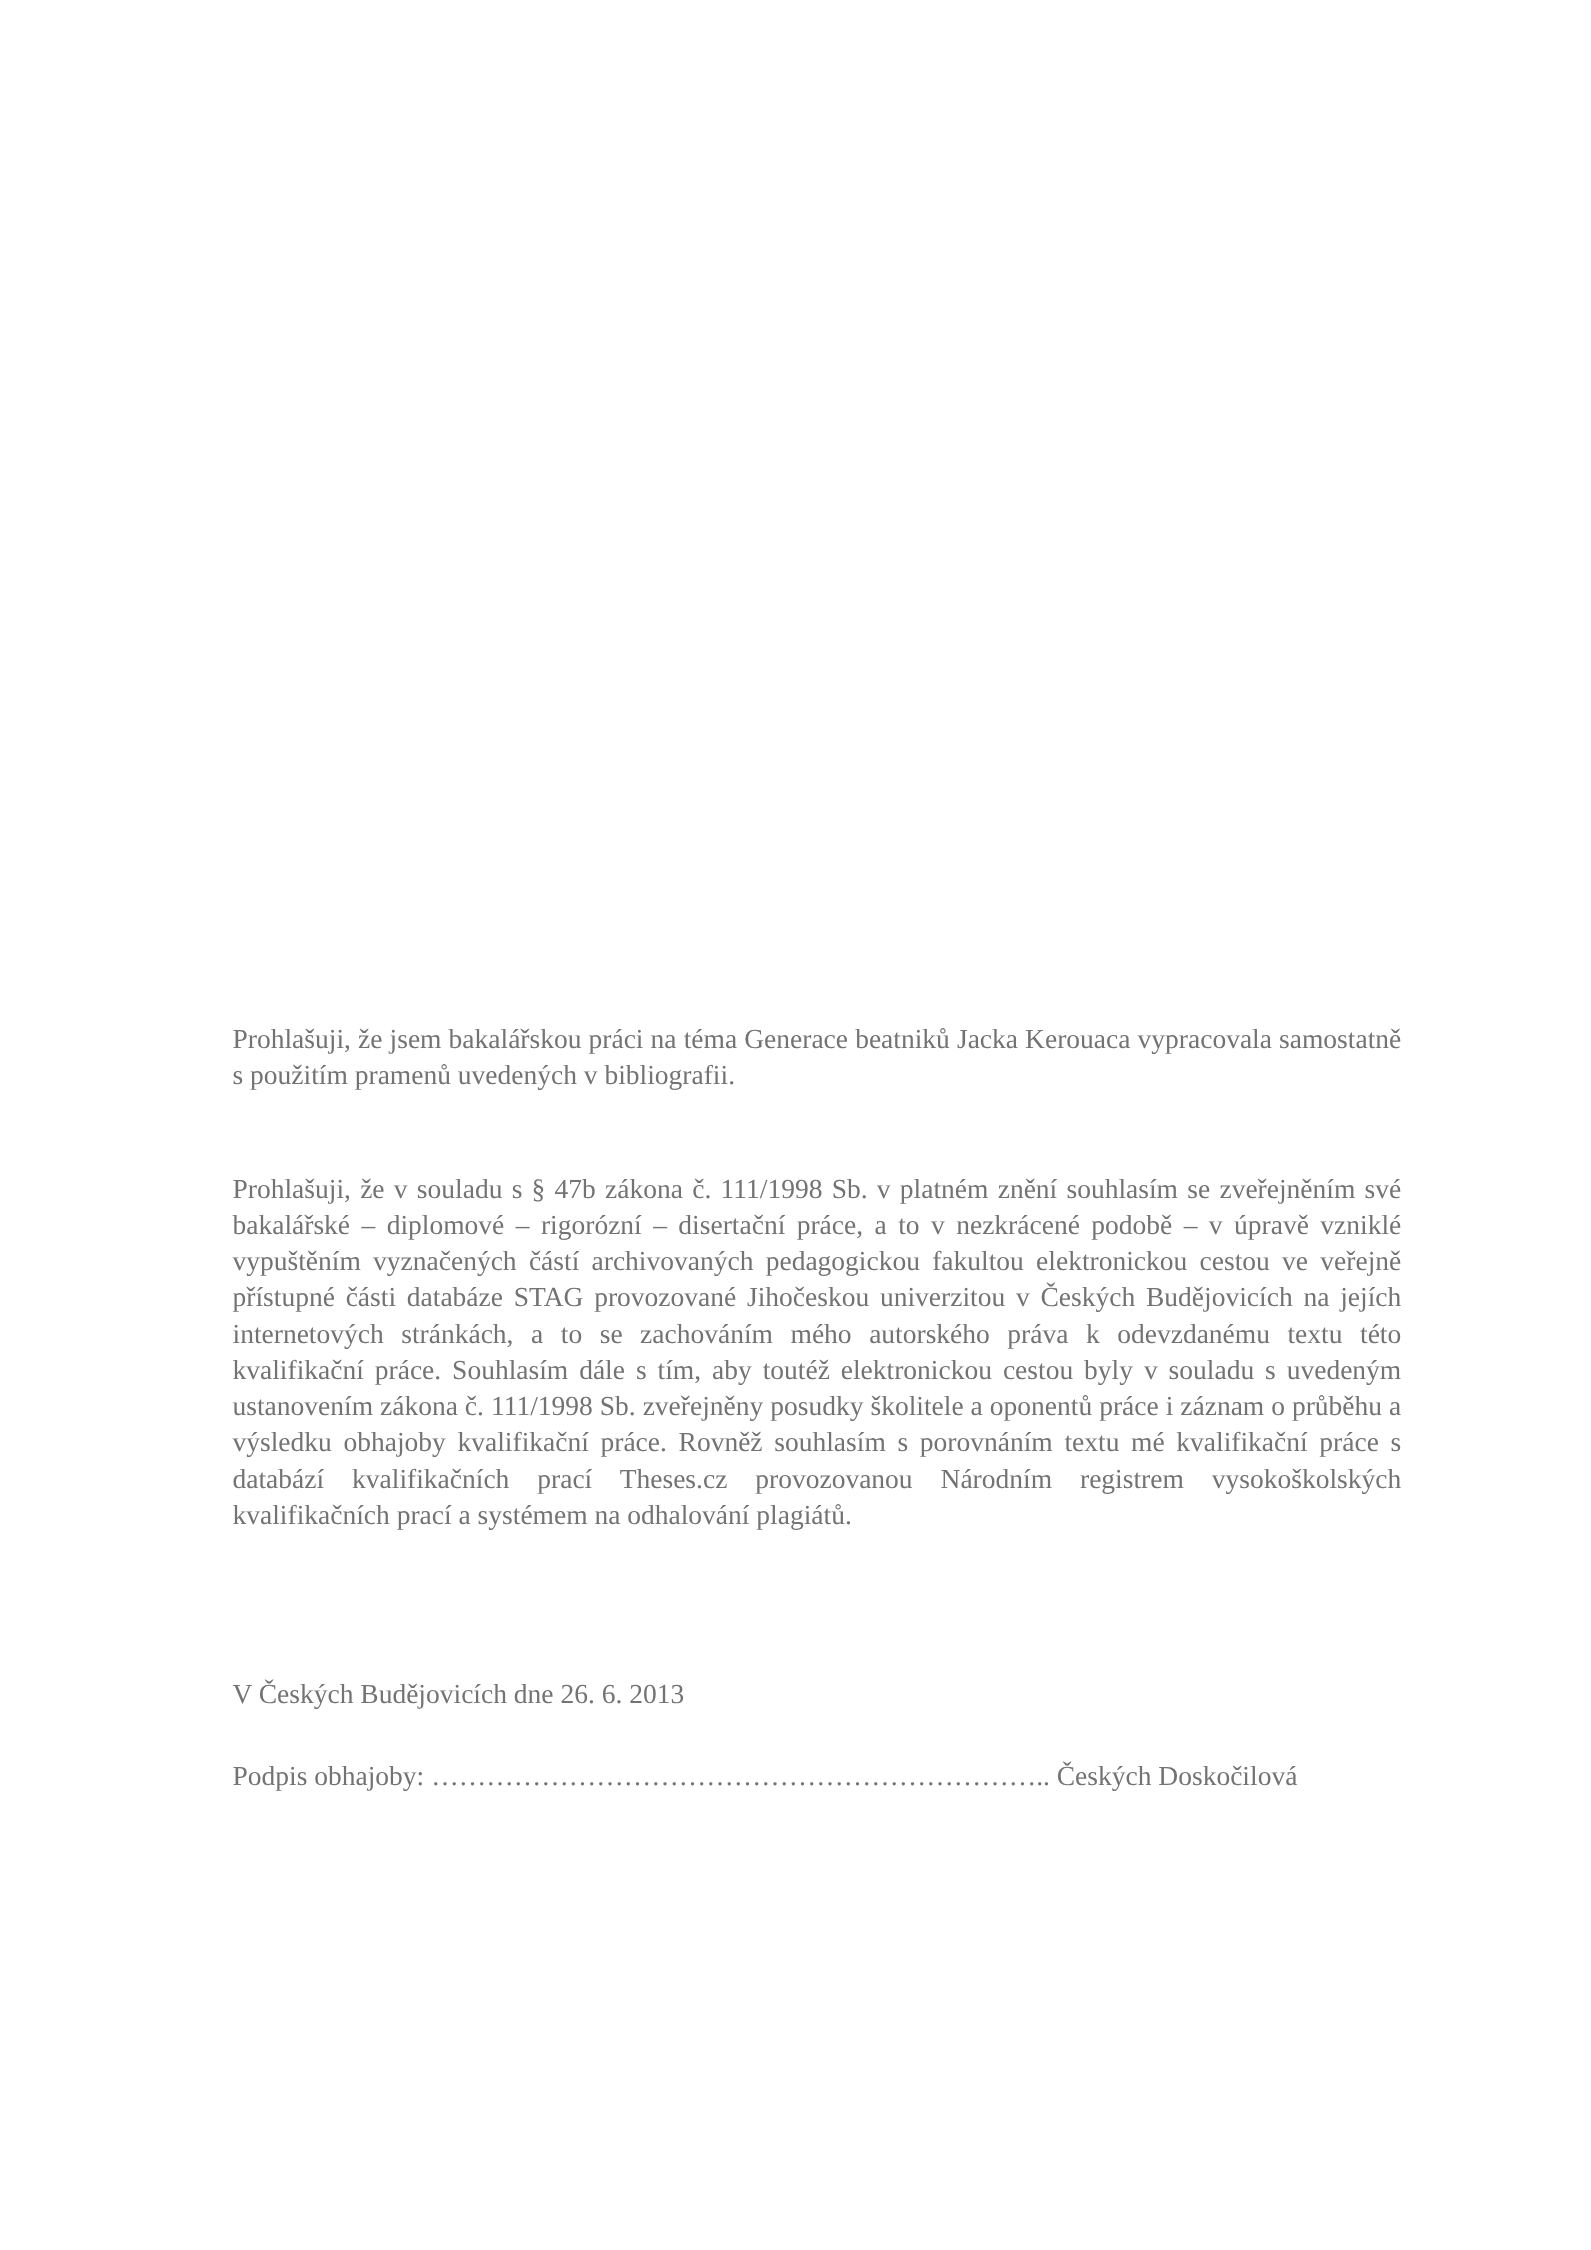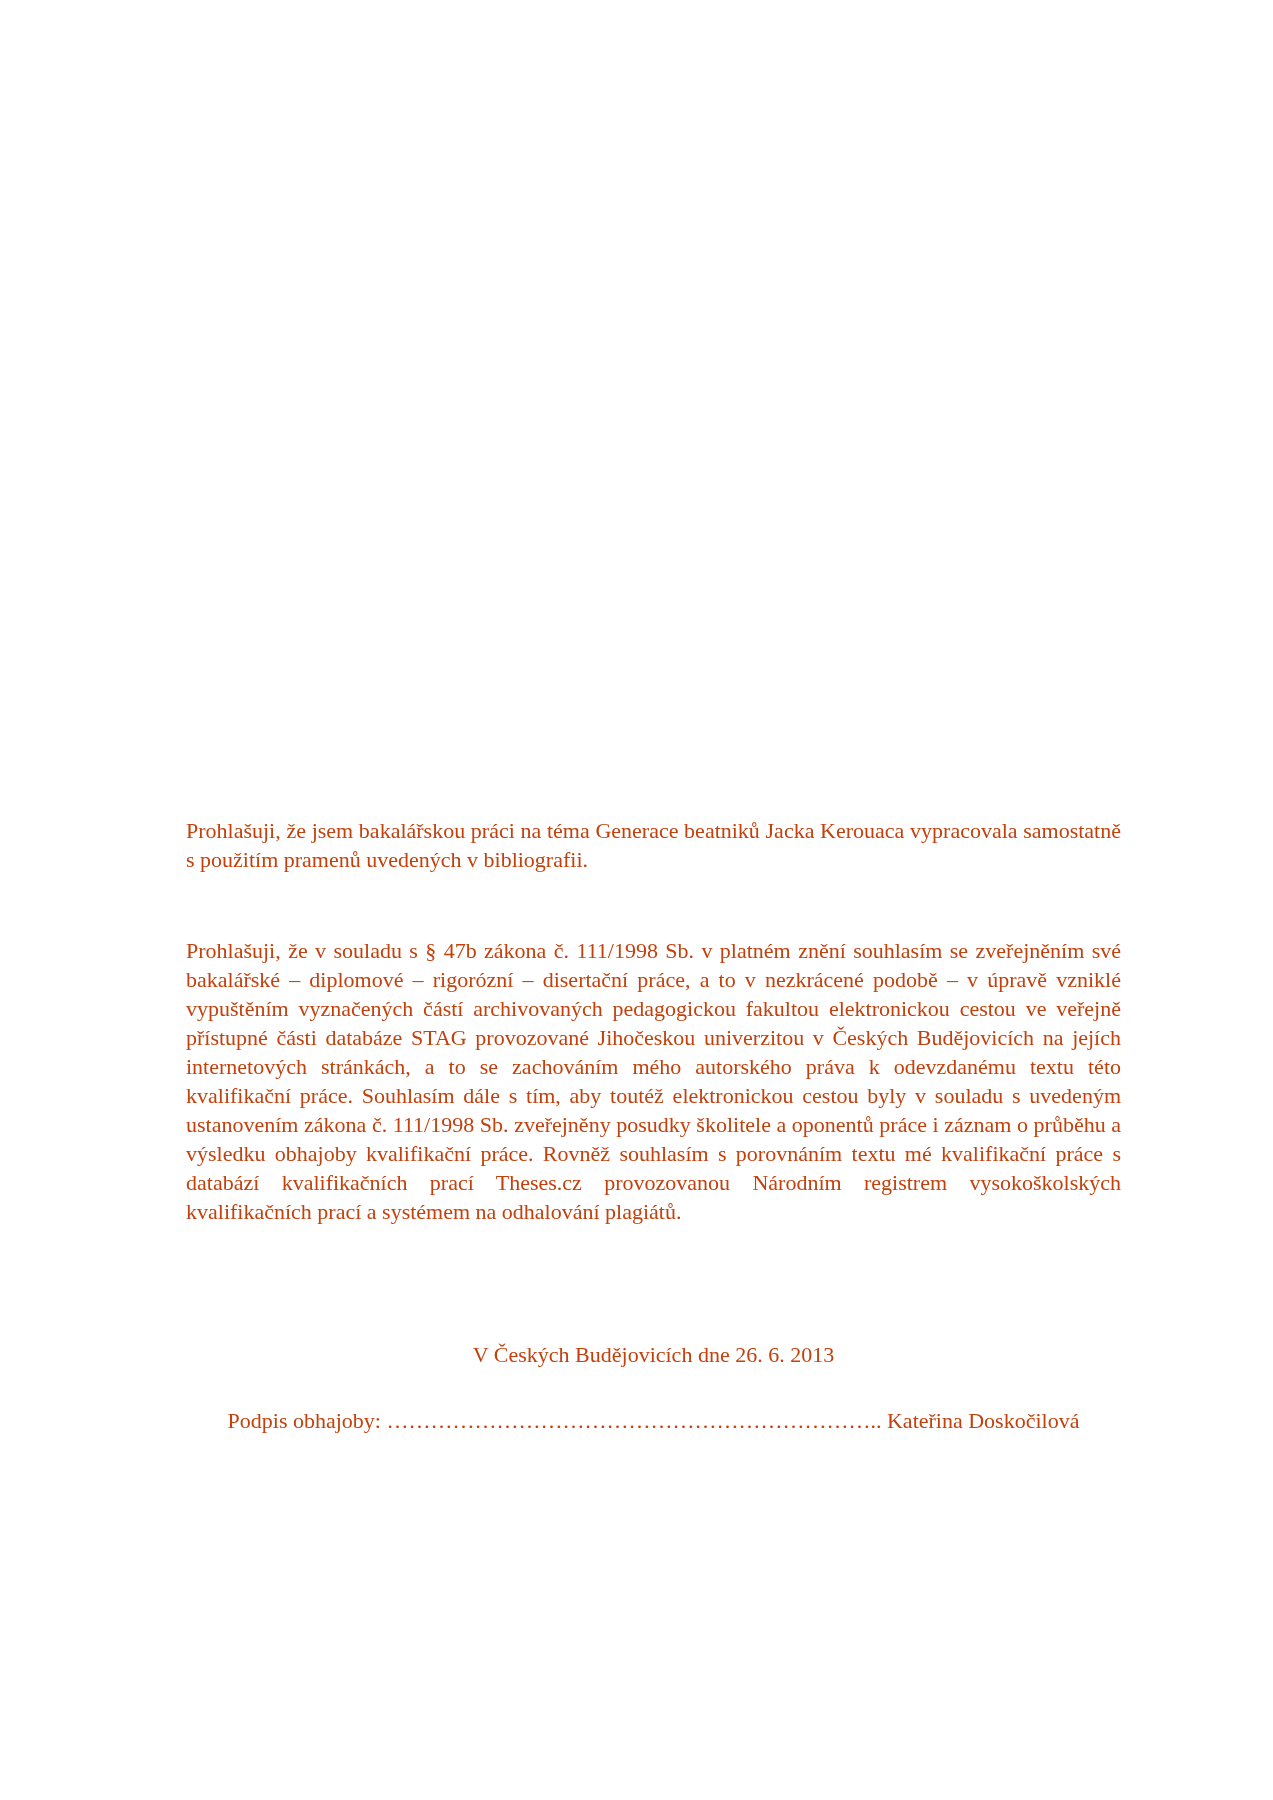--- a/index.html
+++ b/index.html
@@ -5,32 +5,31 @@
   html, body {
     margin: 0;
     padding: 0;
     background: #ffffff;
   }
   .sheet {
     position: relative;
     width: 1273px;
     height: 1800px;
     background: #ffffff;
-    color: #c2410c;
+    color: #737373;
     font-family: "Liberation Serif", "DejaVu Serif", serif;
     font-size: 22px;
     line-height: 29px;
     overflow: hidden;
   }
   .block {
     position: absolute;
     left: 186px;
     width: 935px;
     margin: 0;
-    text-align: center;
   }
   .justify {
     text-align: justify;
     text-align-last: left;
   }
   .p1   { top: 816px; }
   .p2   { top: 936px; }
   .date { top: 1340px; }
   .sig  { top: 1406px; white-space: nowrap; }
 </style>
@@ -38,15 +37,15 @@
 <body>
 
 <div class="sheet">
 
   <p class="block justify p1">Prohlašuji, že jsem bakalářskou práci na téma Generace beatniků Jacka Kerouaca vypracovala samostatně s použitím pramenů uvedených v bibliografii.</p>
 
   <p class="block justify p2">Prohlašuji, že v souladu s § 47b zákona č. 111/1998 Sb. v platném znění souhlasím se zveřejněním své bakalářské – diplomové – rigorózní – disertační práce, a to v nezkrácené podobě – v úpravě vzniklé vypuštěním vyznačených částí archivovaných pedagogickou fakultou elektronickou cestou ve veřejně přístupné části databáze STAG provozované Jihočeskou univerzitou v Českých Budějovicích na jejích internetových stránkách, a to se zachováním mého autorského práva k odevzdanému textu této kvalifikační práce. Souhlasím dále s tím, aby toutéž elektronickou cestou byly v souladu s uvedeným ustanovením zákona č. 111/1998 Sb. zveřejněny posudky školitele a oponentů práce i záznam o průběhu a výsledku obhajoby kvalifikační práce. Rovněž souhlasím s porovnáním textu mé kvalifikační práce s databází kvalifikačních prací Theses.cz provozovanou Národním registrem vysokoškolských kvalifikačních prací a systémem na odhalování plagiátů.</p>
 
   <p class="block date">V Českých Budějovicích dne 26. 6. 2013</p>
 
-  <p class="block sig"><span>Podpis obhajoby: </span><span>………………………………………………………….. </span><span>Kateřina Doskočilová</span></p>
+  <p class="block sig"><span>Podpis obhajoby: </span><span>………………………………………………………….. </span><span>Českých Doskočilová</span></p>
 
 </div>
 
 </body></html>

